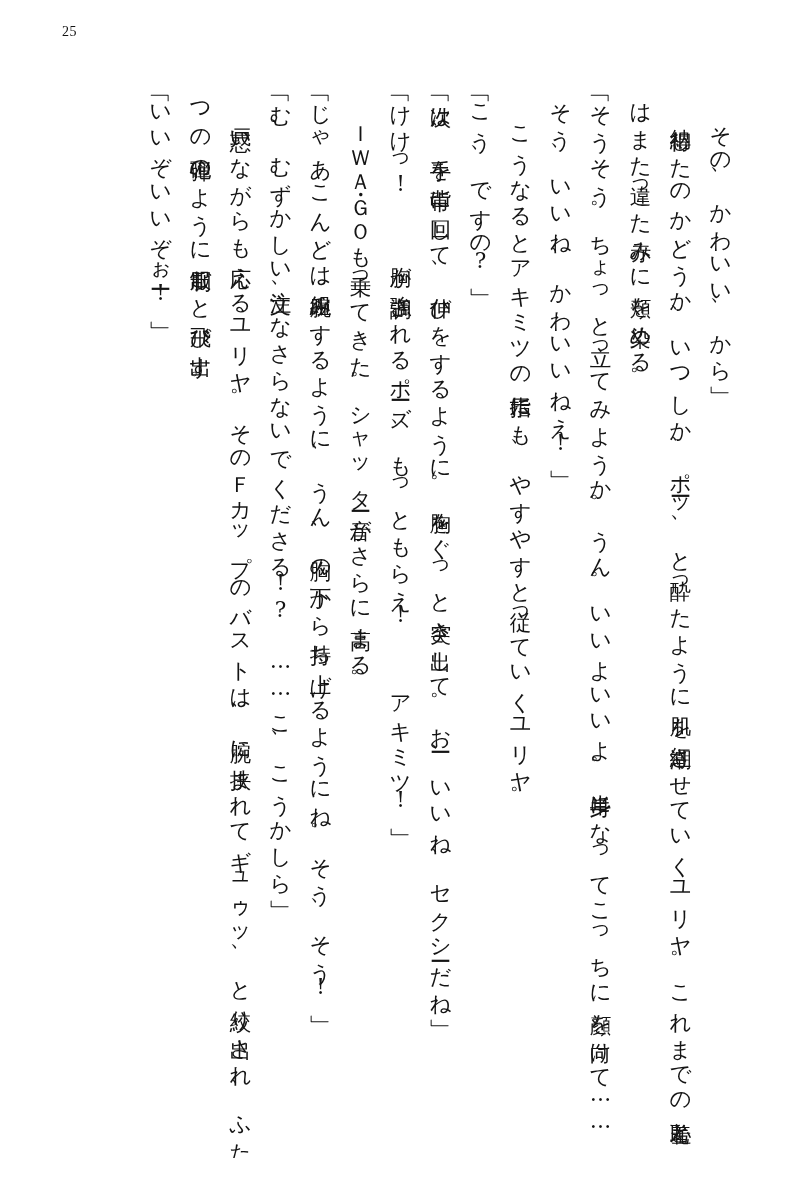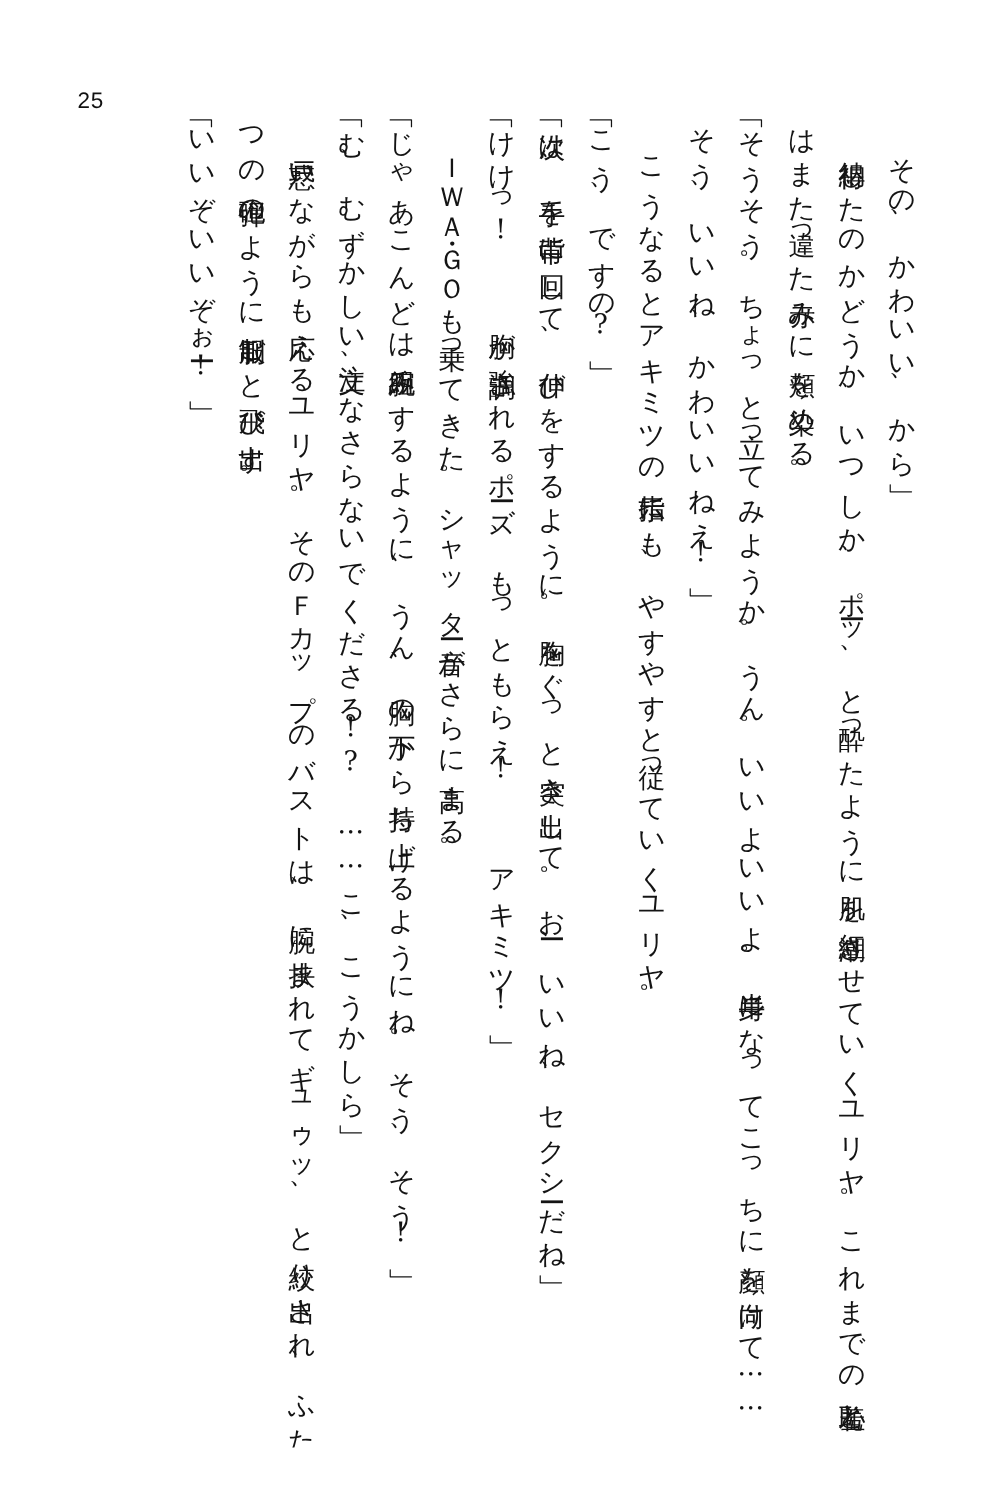--- a/index.html
+++ b/index.html
@@ -18,25 +18,24 @@
     position: relative;
     width: 800px;
     height: 1200px;
     background: #ffffff;
     box-sizing: border-box;
   }
   .page-number {
     position: absolute;
     top: 24px;
     left: 62px;
-    font-size: 18px;
+    font-size: 14px;
     letter-spacing: 0.5px;
     color: #111111;
-    font-family: Liberation Sans, sans-serif;
-    margin-top: 46px;
+    font-family: Liberation Serif, serif;
   }
   .text-body {
     position: absolute;
     top: 88px;
     left: 40px;
     width: 700px;
     height: 1070px;
     writing-mode: vertical-rl;
     text-orientation: upright;
     direction: ltr;

